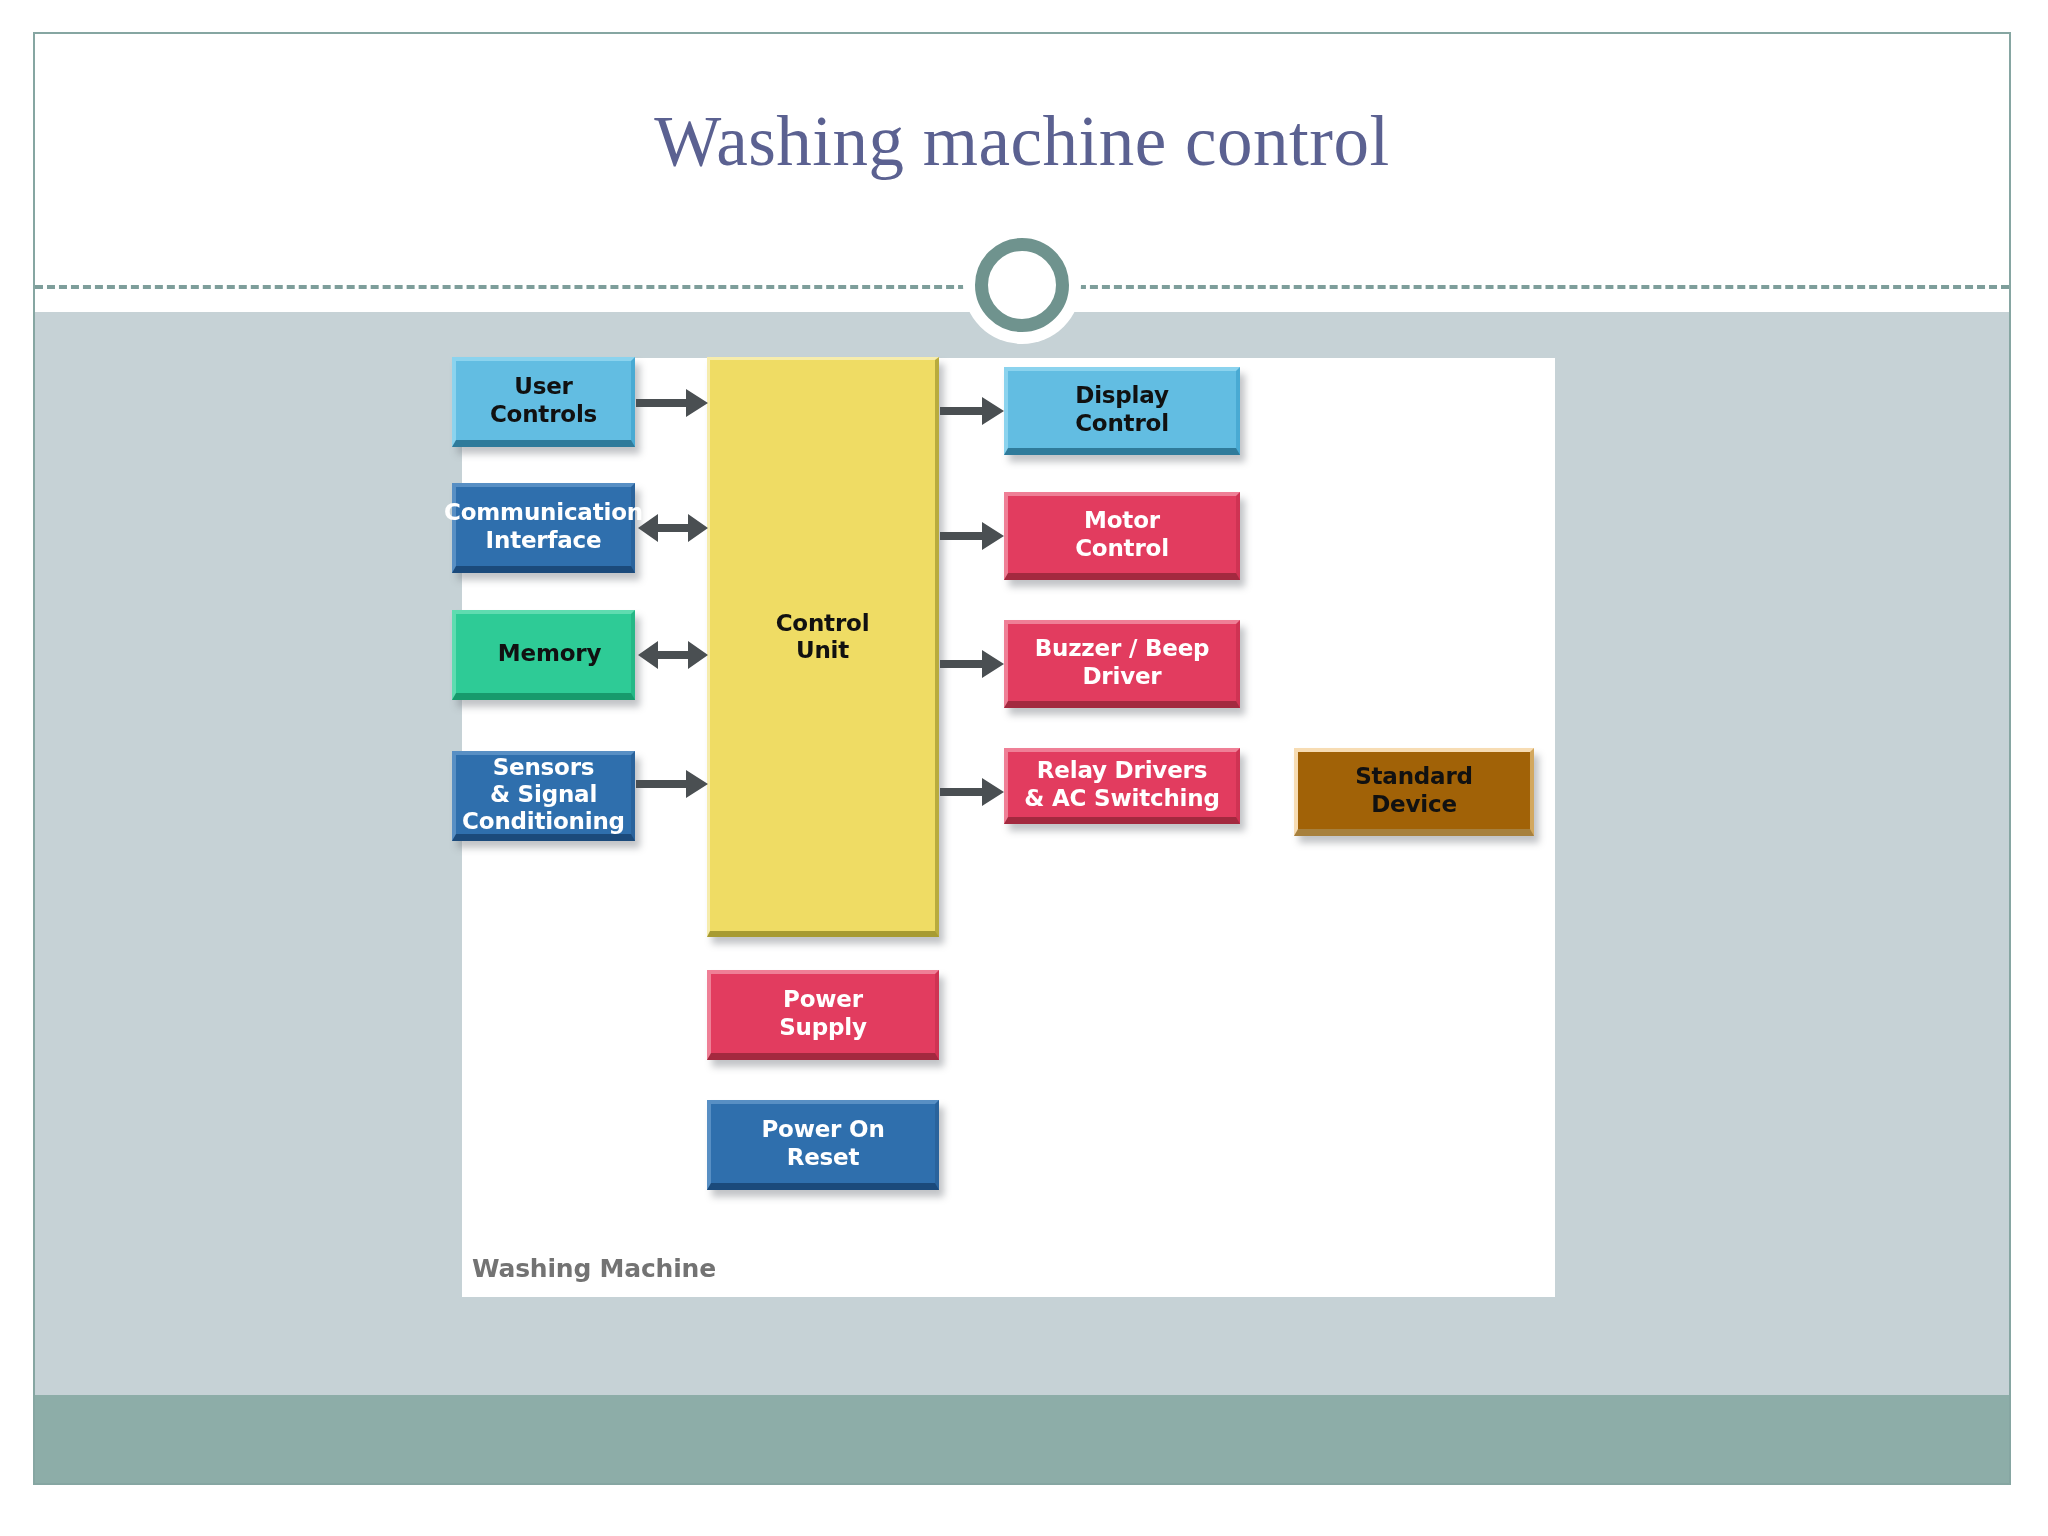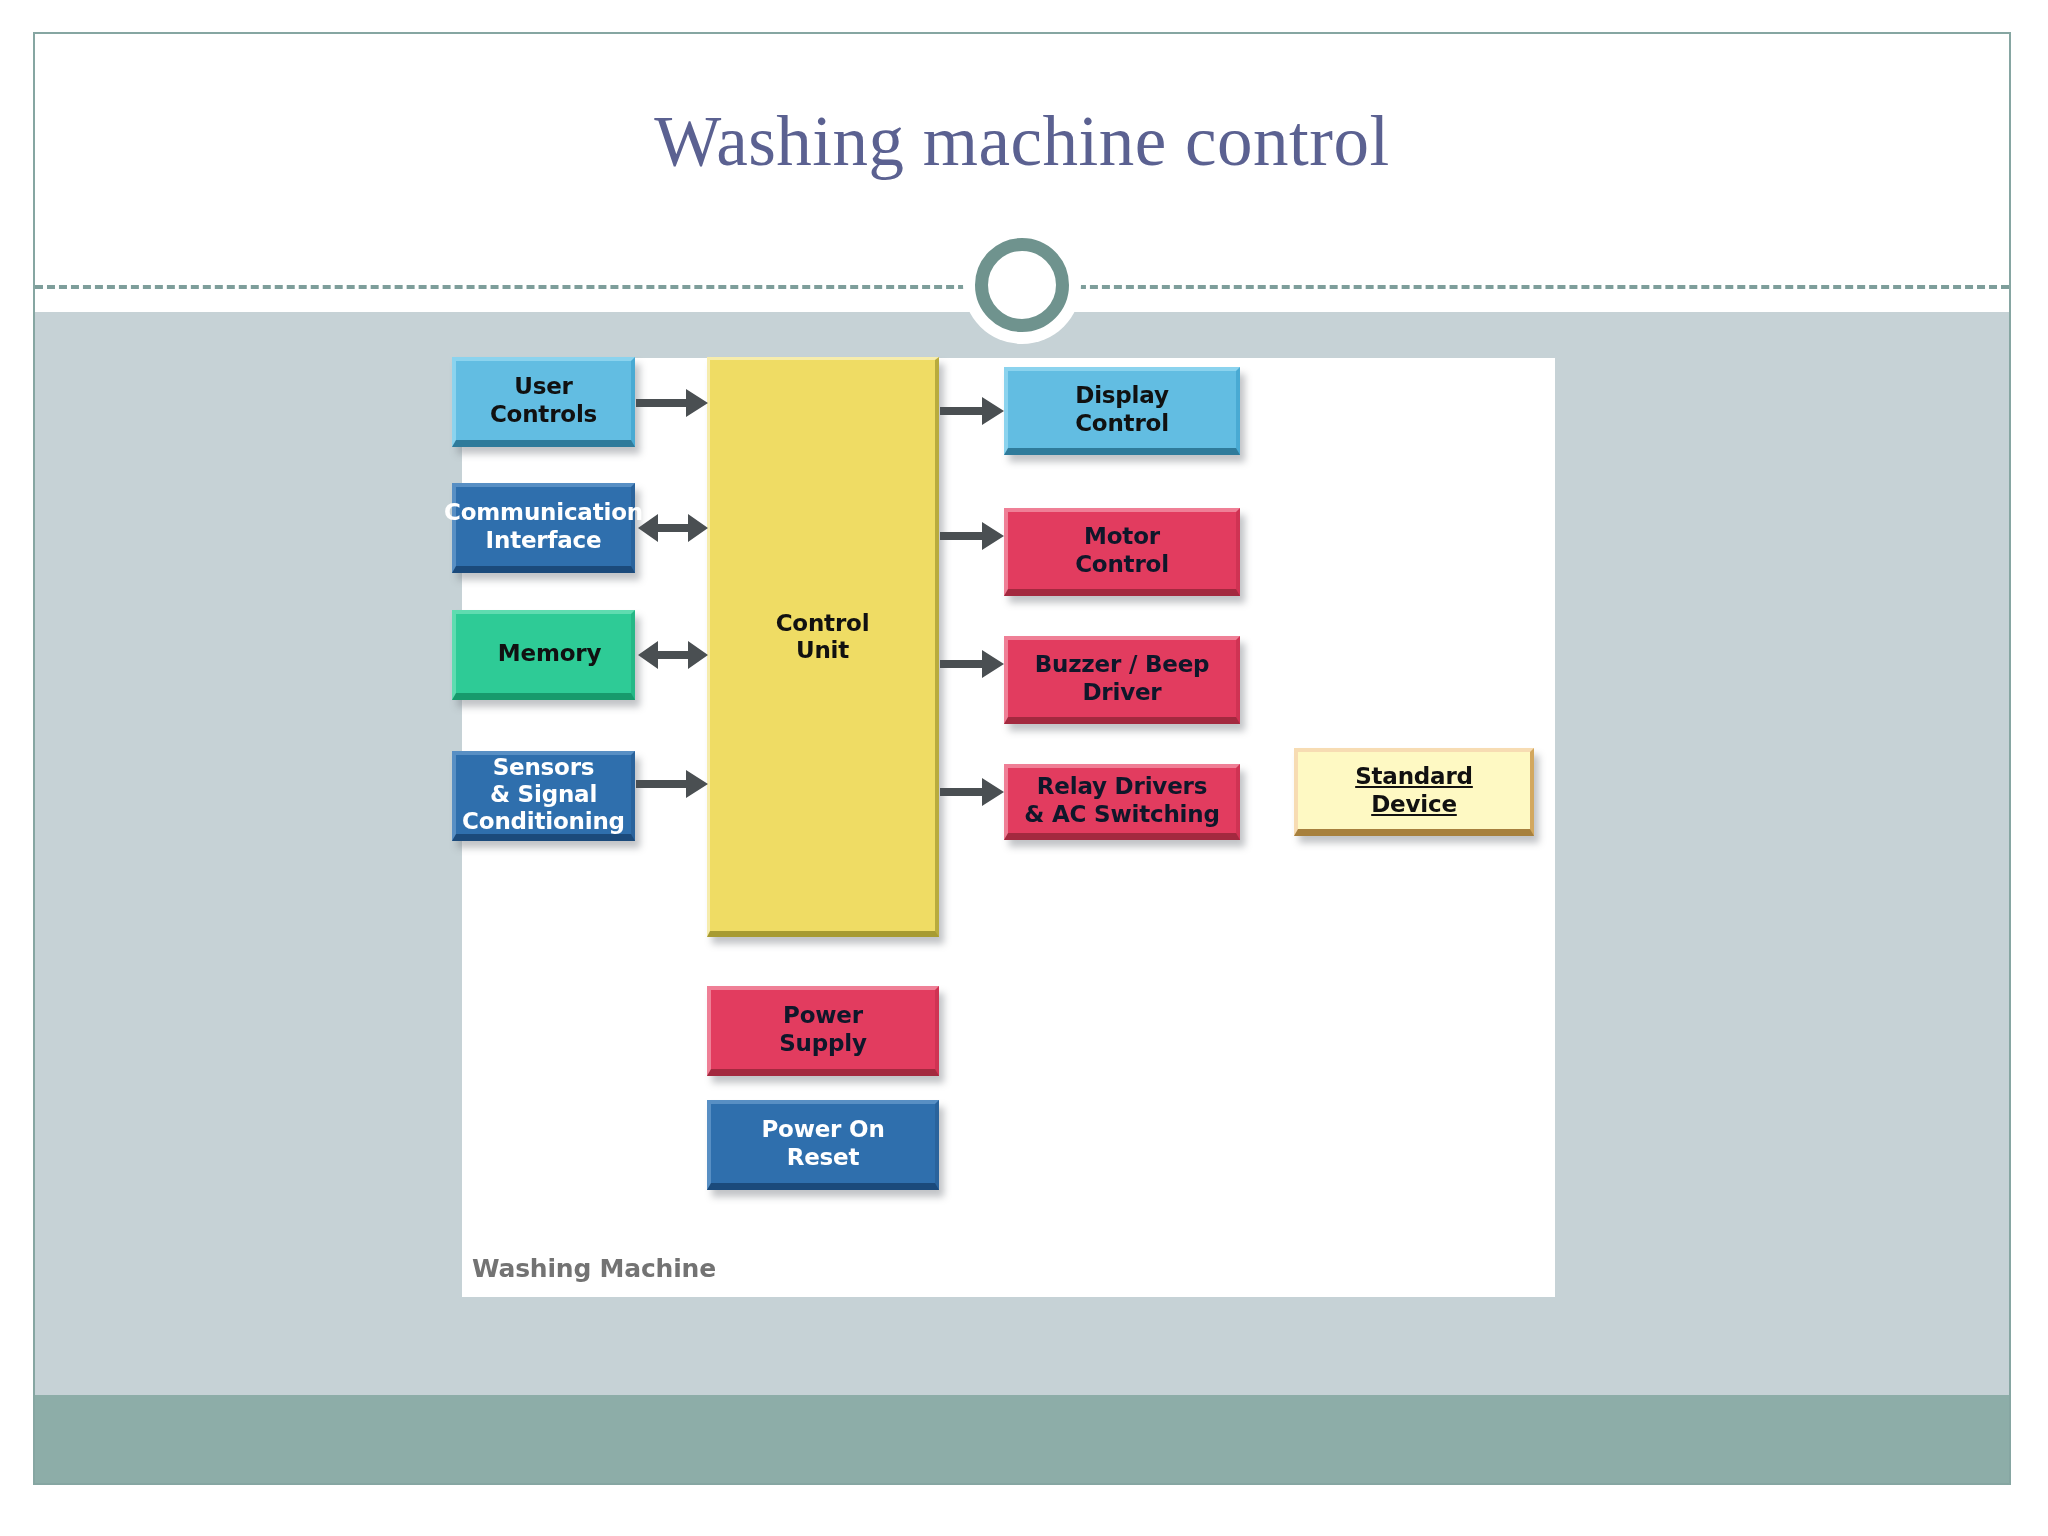--- a/index.html
+++ b/index.html
@@ -153,43 +153,41 @@
   .c-green {
     background: #2ecb96;
     color: #111111;
     border-top: 4px solid #5fdcb0;
     border-left: 4px solid #5fdcb0;
     border-bottom: 7px solid #179a6c;
     border-right: 4px solid #25b886;
   }
   .c-red {
     background: #e23c5f;
-    color: #0f172a;
+    color: #ffffff;
     border-top: 4px solid #ef7f96;
     border-left: 4px solid #ef7f96;
     border-bottom: 7px solid #a3293f;
     border-right: 4px solid #cf3353;
-    margin-top: 16px;
   }
   .c-yellow {
     background: #efdc64;
     color: #111111;
     border-top: 3px solid #f6ecac;
     border-left: 3px solid #f6ecac;
     border-bottom: 6px solid #a79b32;
     border-right: 4px solid #b9ab3d;
   }
   .c-tan {
-    background: #fef9c3;
+    background: #a16207;
     color: #111111;
     border-top: 4px solid #f7dcb3;
     border-left: 4px solid #f7dcb3;
     border-bottom: 7px solid #a7803d;
     border-right: 4px solid #d3a85f;
-    text-decoration: underline;
   }
 
   
   .arrow {
     position: absolute;
     z-index: 5;
     color: #4a4f52;
   }
   .arrow svg { display: block; }
 

